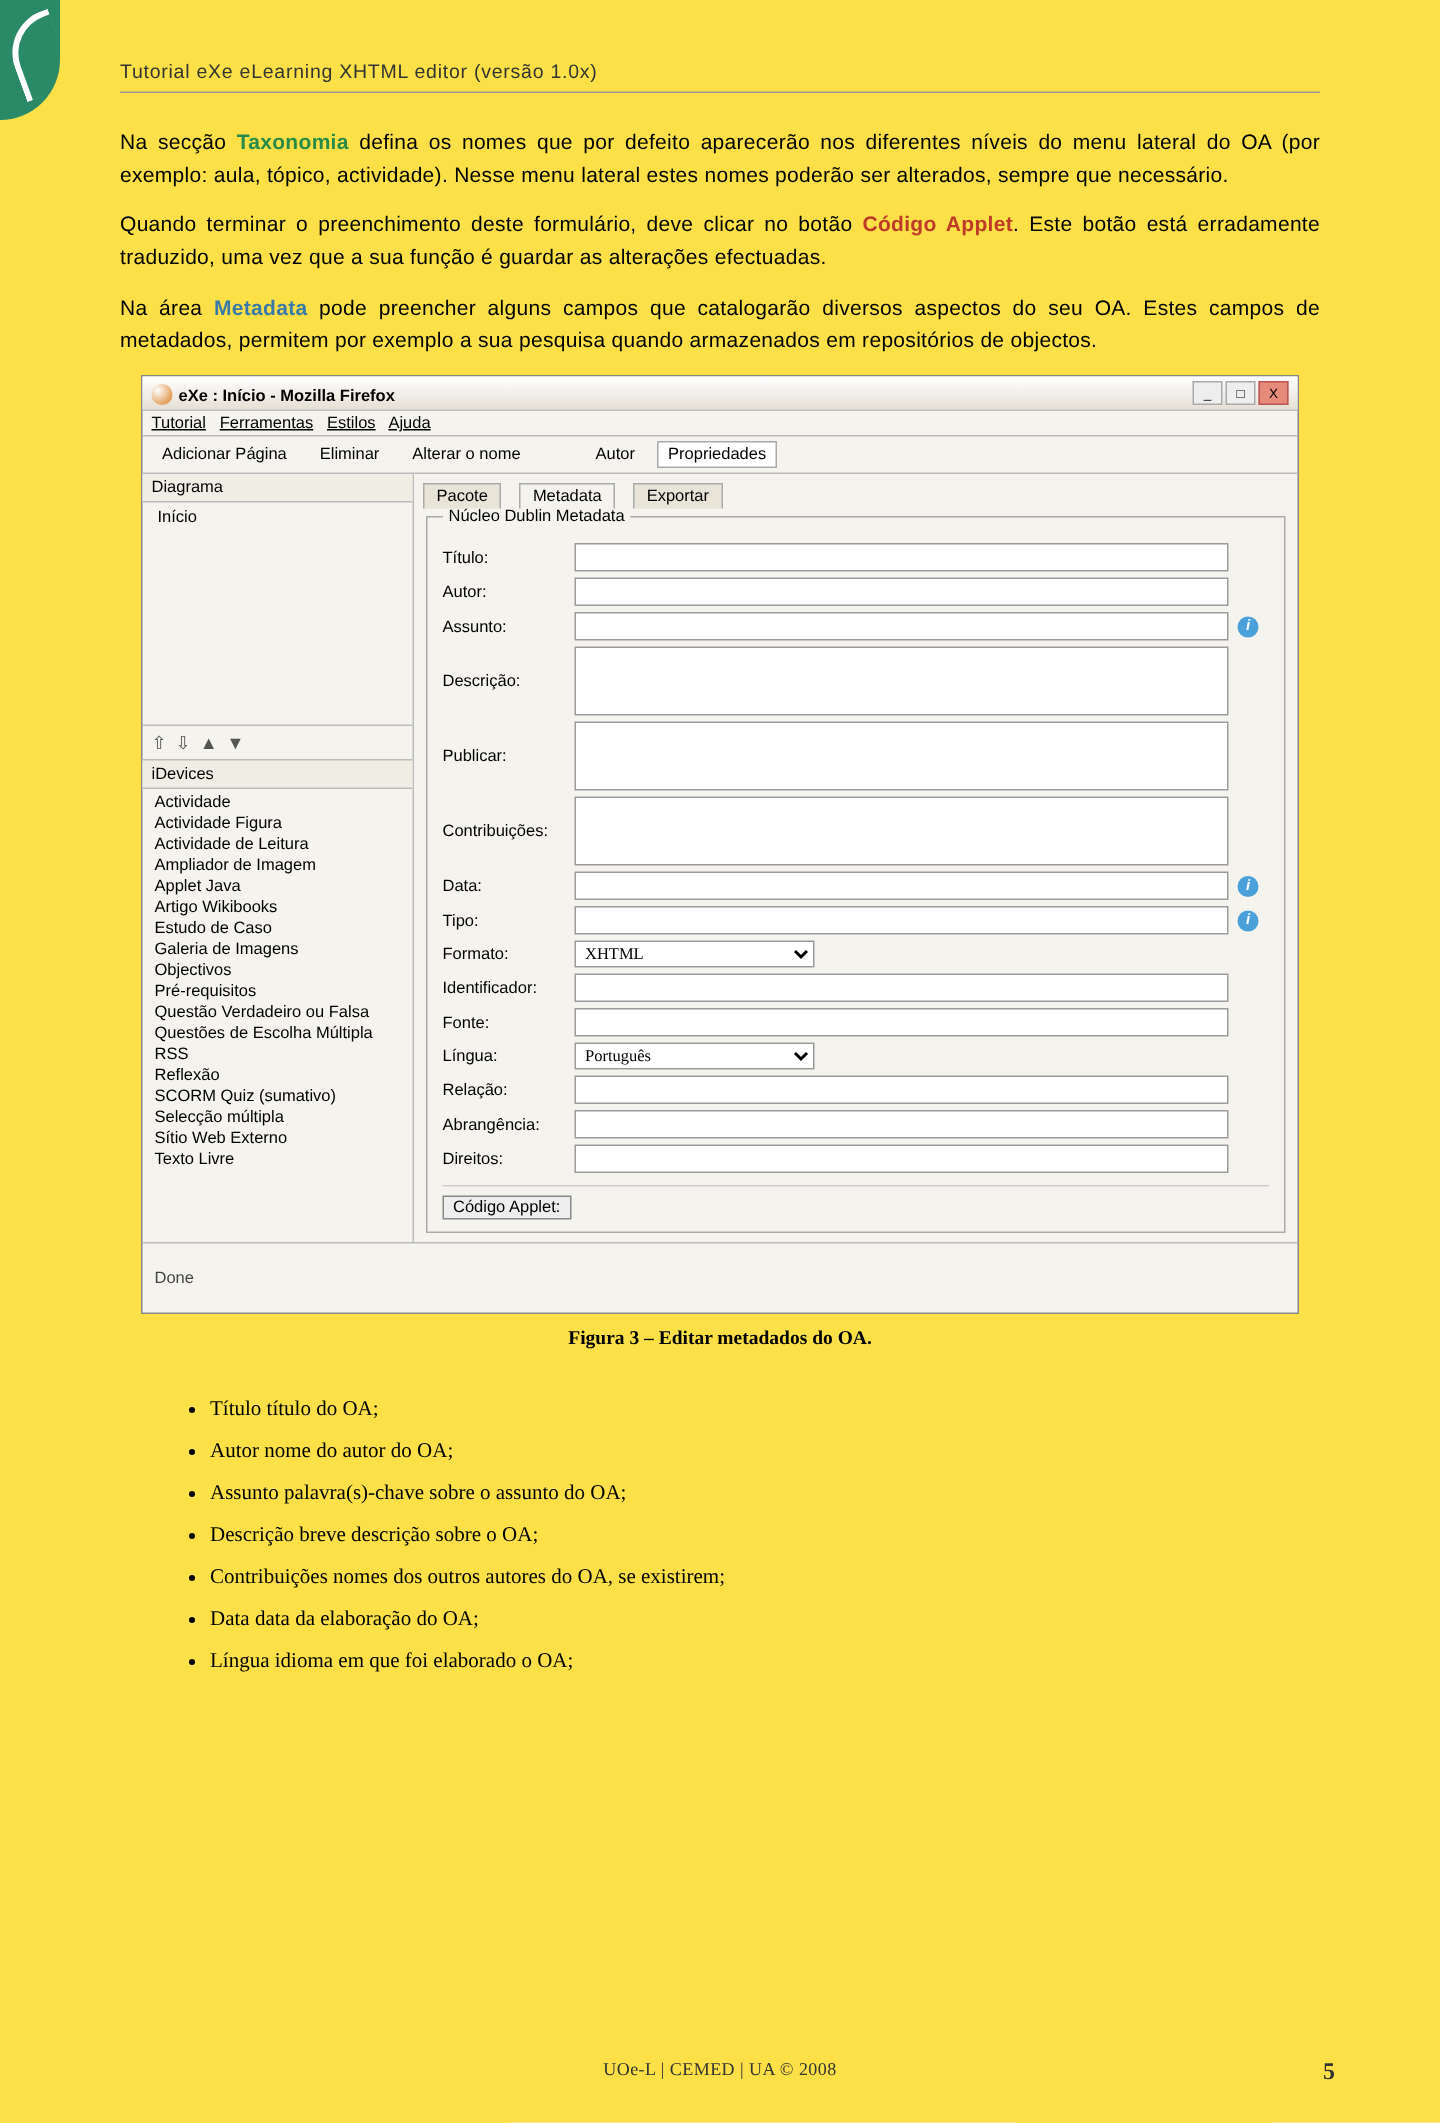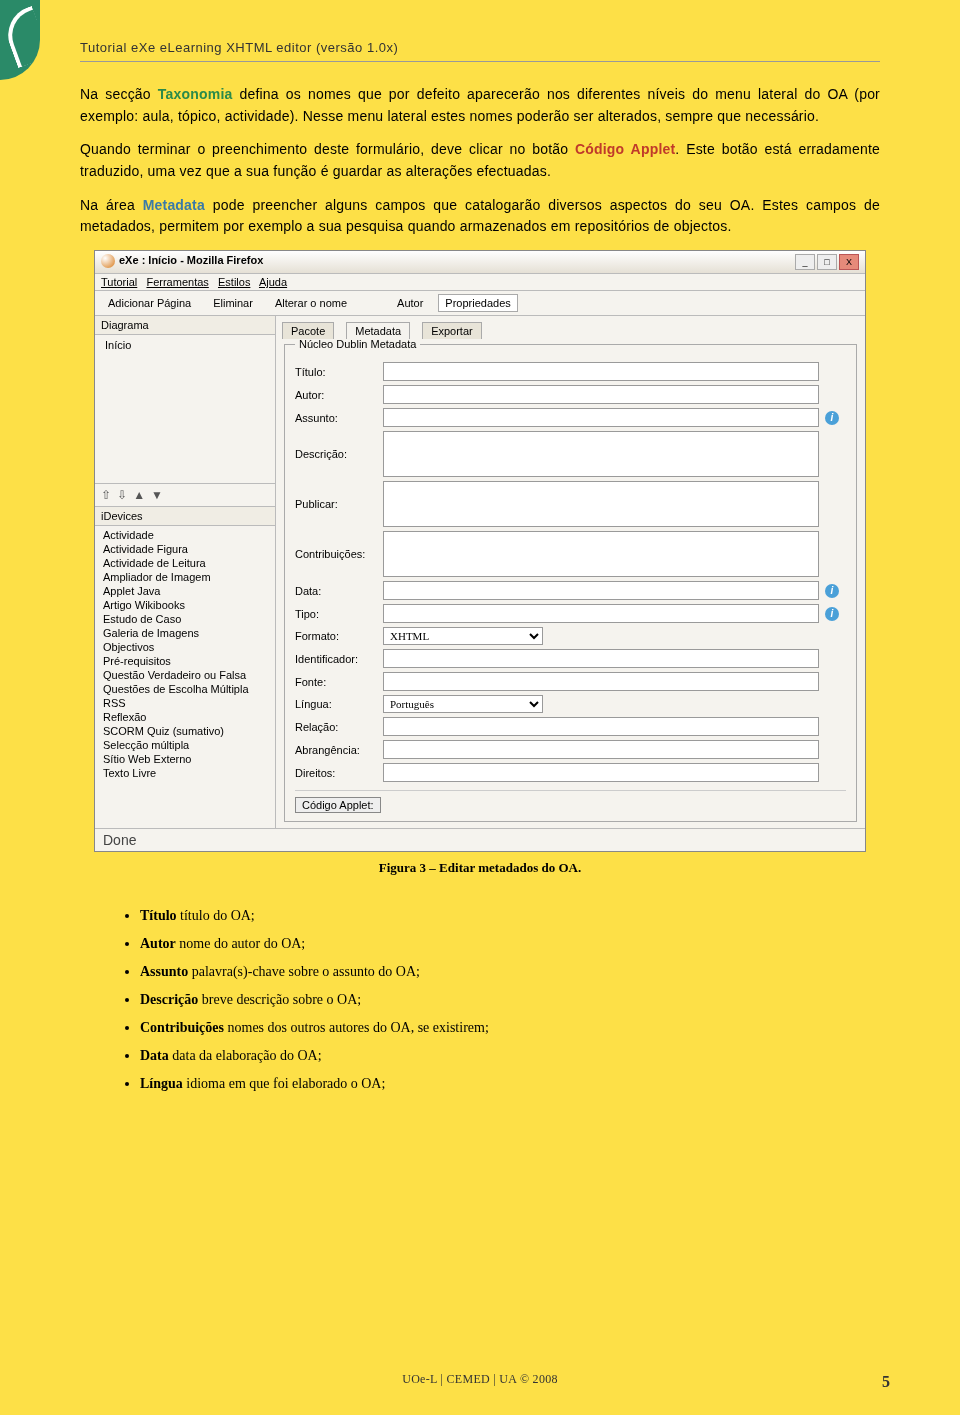--- a/index.html
+++ b/index.html
@@ -6,21 +6,21 @@
 .page{width:960px;min-height:1415px;position:relative;background:#fde047;padding:40px 80px 60px 80px;box-sizing:border-box}
 .logo{position:absolute;left:0;top:0;width:40px;height:80px;background:#2a8a68;border-radius:0 0 40px 0;overflow:hidden}
 .logo::before{content:"";position:absolute;width:30px;height:50px;border:4px solid #fff;border-radius:30px 0 0 0;left:8px;top:10px;border-right:none;border-bottom:none;transform:rotate(-20deg)}
 .hdr{font-family:Verdana,sans-serif;font-size:13px;color:#333;letter-spacing:.5px;margin-bottom:6px}
 .hr1{border:none;border-top:1px solid #999;margin:0 0 22px 0}
 .p{font-family:Verdana,sans-serif;font-size:14px;line-height:1.55;text-align:justify;margin:0 0 12px 0;letter-spacing:.2px}
 .green{color:#2a8a4a;font-weight:bold}
 .red{color:#c03a2a;font-weight:bold}
 .blue{color:#3a7aa8;font-weight:bold}
 .app{border:1px solid #888;background:#f5f3ee;font-family:Tahoma,Arial,sans-serif;font-size:11px;color:#000;width:770px;margin:10px auto 6px auto}
-.titlebar{background:linear-gradient(#fff,#e5e0d5);padding:3px 6px;border-bottom:1px solid #bbb;display:flex;align-items:flex-start;gap:4px}
+.titlebar{background:linear-gradient(#fff,#e5e0d5);padding:3px 6px;border-bottom:1px solid #bbb;display:flex;align-items:flex-end;gap:4px}
 .titlebar .orb{width:14px;height:14px;border-radius:50%;background:radial-gradient(circle at 30% 30%,#fff,#d87a1a);display:inline-block}
 .titlebar b{font-weight:bold}
 .wbtns{margin-left:auto;display:flex;gap:2px}
 .wbtn{width:18px;height:14px;border:1px solid #aaa;background:#eee;font-size:9px;line-height:14px;text-align:center}
 .wbtn.close{background:#e68a7a;border-color:#b55}
 .menubar{padding:2px 6px;border-bottom:1px solid #bbb}
 .menubar span{text-decoration:underline}
 .toolbar{padding:3px 6px;border-bottom:1px solid #bbb;display:flex;gap:8px}
 .tbtn{padding:2px 6px;border:1px solid transparent}
 .tbtn.sel{background:#fff;border:1px solid #aaa}
@@ -40,24 +40,24 @@
 .fs legend{font-size:11px;padding:0 4px}
 .row{display:flex;align-items:center;gap:6px;margin:4px 0}
 .row label{width:82px;font-size:11px}
 .row input,.row select,.row textarea{font:11px Tahoma;border:1px solid #9a9a9a;background:#fff;padding:1px 2px}
 .row input.t{width:430px;height:15px}
 .row textarea{width:430px;height:42px;resize:none}
 .row select{width:160px;height:18px}
 .info{width:14px;height:14px;border-radius:50%;background:#4aa0d8;color:#fff;font-size:10px;text-align:center;line-height:14px;font-weight:bold;font-style:italic}
 .brow{display:flex;align-items:center;gap:6px;margin-top:8px;padding-top:6px;border-top:1px solid #ccc}
 .bbtn{border:1px solid #888;background:#eee;padding:1px 6px;font-size:11px}
-.status{border-top:1px solid #bbb;padding:3px 8px;font-size:14px;color:#444}
+.status{border-top:1px solid #bbb;padding:17px 8px;font-size:11px;color:#444}
 .caption{font-family:Verdana;font-size:13px;text-align:center;margin:8px 0 26px 0}
 ul.bul{list-style:disc;padding-left:60px;font-family:Verdana;font-size:14px;line-height:2}
-ul.bul li b{font-weight:bold}
+ul.bul li b{font-weight:normal}
 .foot{position:absolute;bottom:28px;left:0;right:0;text-align:center;font-family:Verdana;font-size:12px;color:#333;letter-spacing:.3px}
 .pnum{position:absolute;bottom:24px;right:70px;font-family:Verdana;font-size:16px;font-weight:bold;color:#333}
 </style>
 </head>
 <body>
 
 <div class="page">
   <div class="logo"></div>
   <div class="hdr">Tutorial eXe eLearning XHTML editor (versão 1.0x)</div>
   <hr class="hr1">

